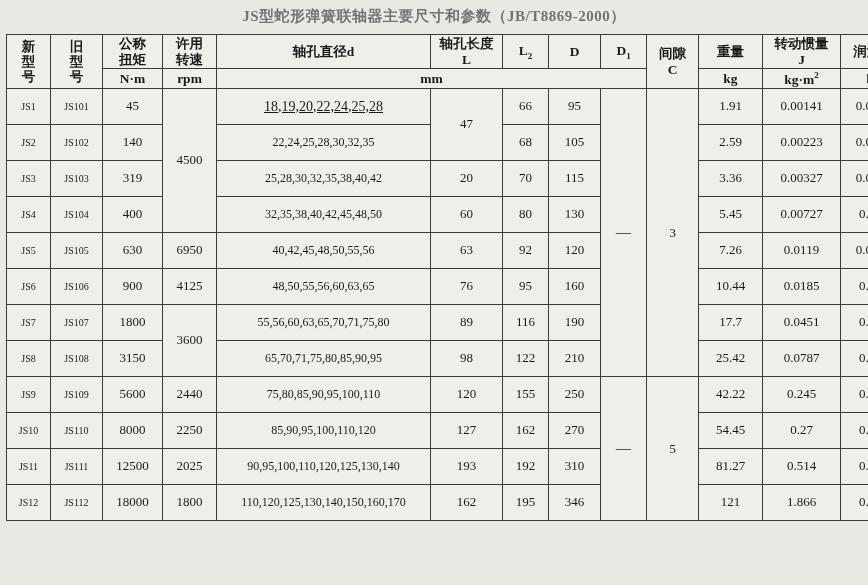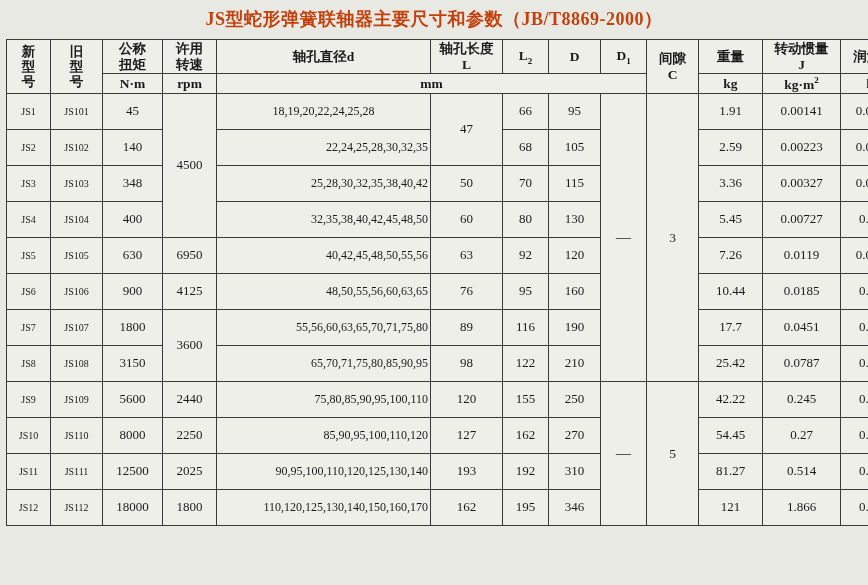--- a/index.html
+++ b/index.html
@@ -11,25 +11,25 @@
     overflow:hidden;
   }
   .page{
     position:relative;
     width:868px;height:585px;
     box-sizing:border-box;
     padding:0 6px;
   }
   .title{
     text-align:center;
-    font-size:18px;
+    font-size:15px;
     font-weight:bold;
     letter-spacing:.5px;
     padding:7px 0 8px 0;
-    color:#c2410c;
+    color:#737373;
   }
   table{
     border-collapse:collapse;
     width:856px;
     table-layout:fixed;
     background:#efefea;
   }
   td,th{
     border:1px solid #3a3a3a;
     text-align:center;
@@ -43,26 +43,26 @@
     font-size:13.5px;
     font-weight:bold;
   }
   .hdr-unit{font-size:12.5px;font-weight:bold;}
   .vert{
     font-size:13.5px;
     font-weight:bold;
     line-height:1.12;
   }
   .small-bores{
-    font-size:12px;
+    font-size:14px;
     letter-spacing:0;
+    text-decoration:underline;
   }
   .bores{
     font-size:12px;
-    text-align:right;
   }
   .model{font-size:10px;}
   .sub{font-size:9px;vertical-align:sub;}
   .sup{font-size:9px;vertical-align:super;}
   .dash{font-size:15px;}
   .c-gap{font-size:13.5px;}
   .row-h{height:36px;}
 </style>
 </head>
 <body>
@@ -161,23 +161,23 @@
         <td>68</td>
         <td>105</td>
         <td>2.59</td>
         <td>0.00223</td>
         <td>0.0408</td>
       </tr>
 
       <tr class="row-h">
         <td class="model">JS3</td>
         <td class="model">JS103</td>
-        <td>348</td>
+        <td>319</td>
         <td class="bores">25,28,30,32,35,38,40,42</td>
-        <td>50</td>
+        <td>20</td>
         <td>70</td>
         <td>115</td>
         <td>3.36</td>
         <td>0.00327</td>
         <td>0.0544</td>
       </tr>
 
       <tr class="row-h">
         <td class="model">JS4</td>
         <td class="model">JS104</td>

